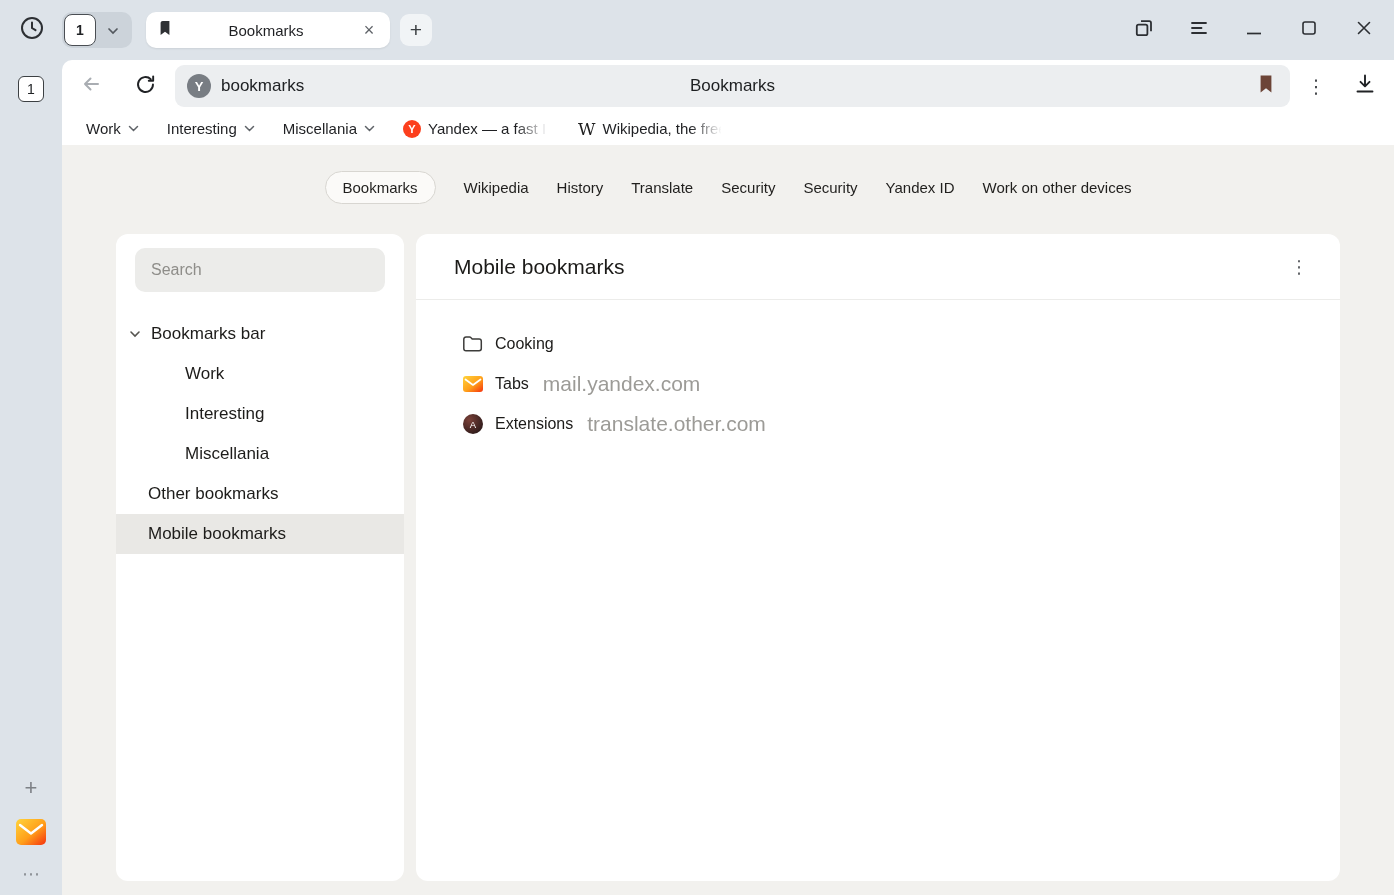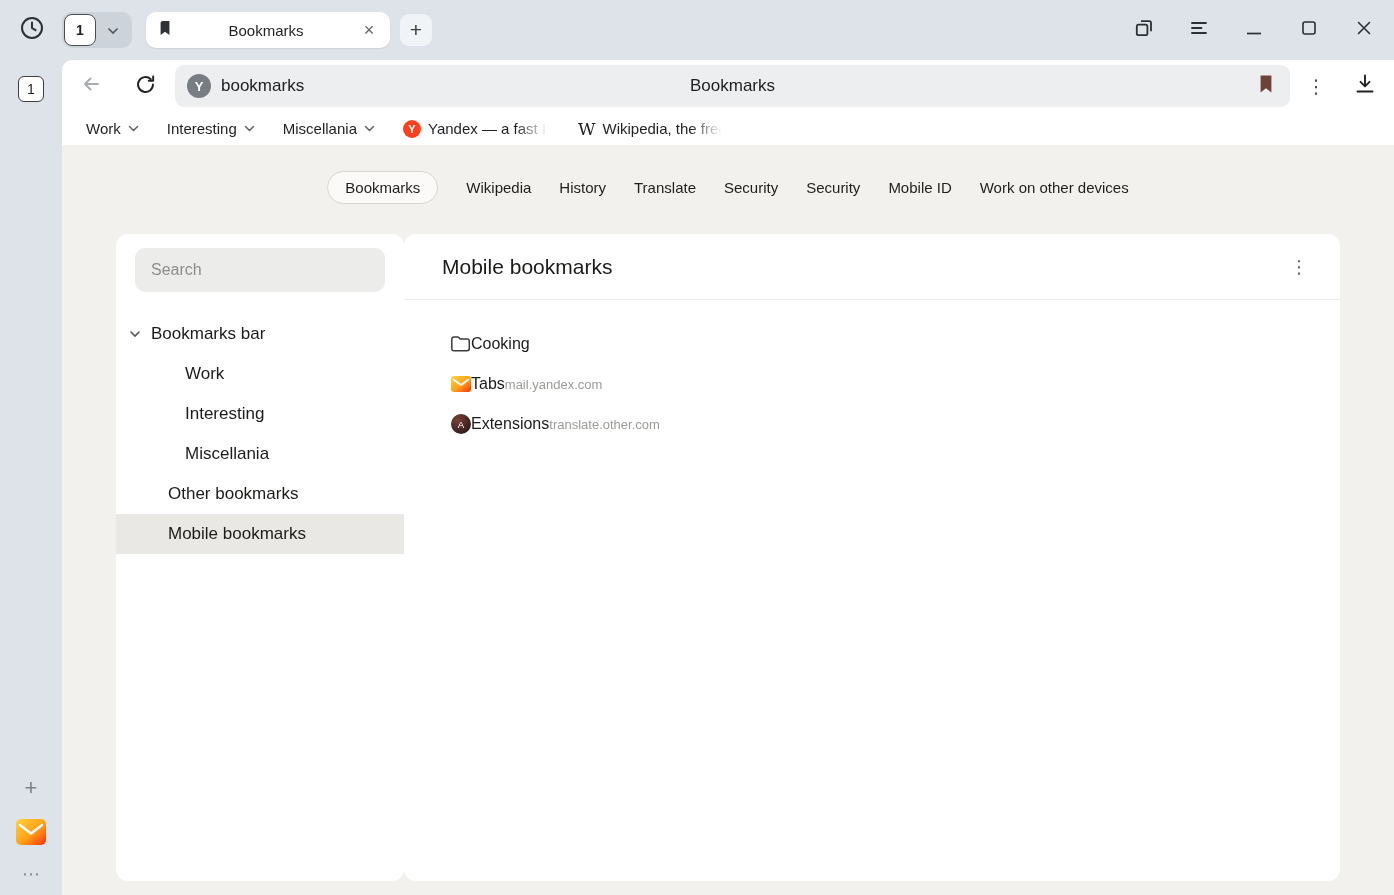--- a/index.html
+++ b/index.html
@@ -110,52 +110,52 @@
     background: #f2f1ee; display: flex; flex-direction: column;
   }
   .nav-tabs {
     display: flex; justify-content: center; align-items: center; gap: 28px;
     padding-top: 26px; font-size: 15px; color: #201f1d;
   }
   .nav-tab { padding: 7px 0; white-space: nowrap; }
   .nav-tab.active {
     padding: 7px 17px; background: #fbfaf8; border: 1px solid #d8d6d1; border-radius: 17px;
   }
-  .panels { flex: 1; display: flex; padding: 30px 54px 14px; min-height: 0; }
+  .panels { flex: 1; display: flex; gap: 12px; padding: 30px 54px 14px; min-height: 0; }
   .card { background: #fff; border-radius: 12px; }
 
   
   .left-card { width: 288px; padding-top: 14px; flex: none; }
   .search-input {
     display: block; margin: 0 19px; width: 250px; height: 44px;
     background: #ececea; border: none; border-radius: 10px; padding: 0 16px;
     font-size: 16px; font-family: "Liberation Sans", sans-serif; color: #333; outline: none;
   }
   .search-input::placeholder { color: #8e8d89; }
   .tree { margin-top: 22px; }
   .tree-row { height: 40px; display: flex; align-items: center; font-size: 17px; color: #1d1c1a; }
-  .tree-row.lvl0 { padding-left: 52px; }
+  .tree-row.lvl0 { padding-left: 32px; }
   .tree-row.with-chevron { padding-left: 13px; }
   .tree-row.with-chevron .tree-chevron { width: 14px; margin-right: 8px; display: flex; }
   .tree-row.lvl1 { padding-left: 69px; }
   .tree-row.selected { background: #e9e8e5; }
 
   
   .right-card { flex: 1; display: flex; flex-direction: column; min-width: 0; }
   .card-header {
     height: 66px; display: flex; align-items: center;
     padding: 0 30px 0 38px; border-bottom: 1px solid #ececea; flex: none;
   }
   .card-title { font-size: 21px; font-weight: 500; color: #1c1b19; }
   .card-kebab { margin-left: auto; font-size: 18px; color: #5a5d61; width: 22px; text-align: center; }
   .bm-list { padding-top: 24px; }
   .bm-item { height: 40px; display: flex; align-items: center; padding-left: 46px; }
   .bm-icon { width: 21px; display: flex; align-items: center; justify-content: center; flex: none; }
-  .bm-name { font-size: 16px; color: #1c1b19; }
-  .bm-url { font-size: 13px; color: #9c9b97; text-align: center; }
+  .bm-name { margin-left: 12px; font-size: 16px; color: #1c1b19; }
+  .bm-url { margin-left: 14px; font-size: 21px; color: #9c9b97; text-align: center; }
 </style>
 </head>
 <body>
 
 <div class="titlebar">
   <div class="clock-btn">
     <span>
       <svg width="26" height="26" viewBox="0 0 26 26">
           <circle cx="13" cy="13" r="10" fill="none" stroke="#2c2f33" stroke-width="2"></circle>
           <path d="M13 7.5 V13 L16.5 15.2" fill="none" stroke="#2c2f33" stroke-width="2" stroke-linecap="round"></path>
@@ -327,21 +327,21 @@
 
   <div class="content">
 
     <div class="nav-tabs">
       <div class="nav-tab active">Bookmarks</div>
       <div class="nav-tab">Wikipedia</div>
       <div class="nav-tab">History</div>
       <div class="nav-tab">Translate</div>
       <div class="nav-tab">Security</div>
       <div class="nav-tab">Security</div>
-      <div class="nav-tab">Mobile ID</div>
+      <div class="nav-tab">Yandex ID</div>
       <div class="nav-tab">Work on other devices</div>
     </div>
 
     <div class="panels">
 
       <aside class="card left-card">
         <input class="search-input" type="text" placeholder="Search" style="">
         <div class="tree">
           <div class="tree-row lvl0 with-chevron">
             <span class="tree-chevron">

